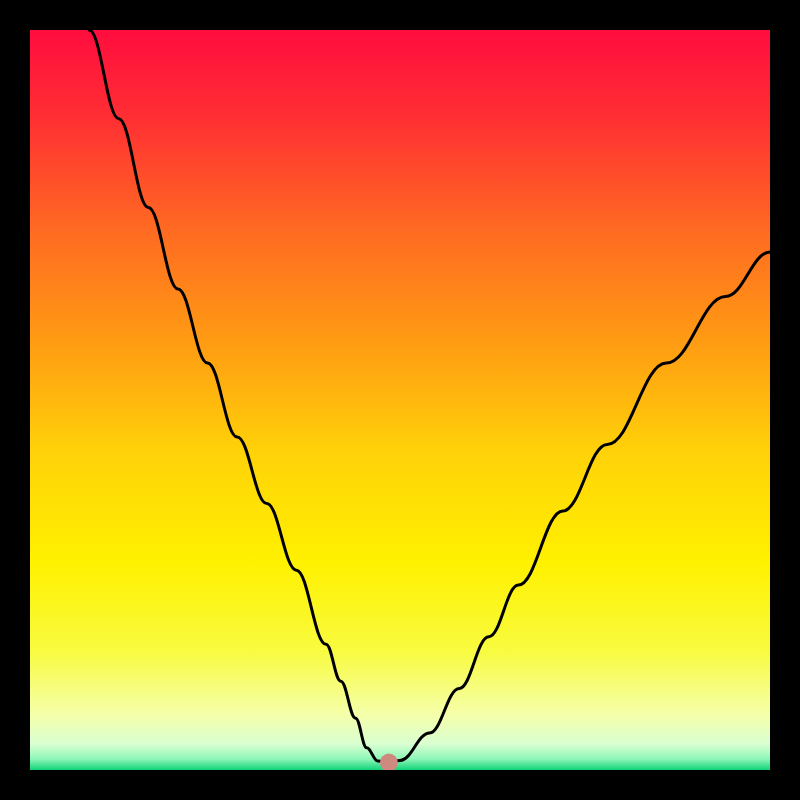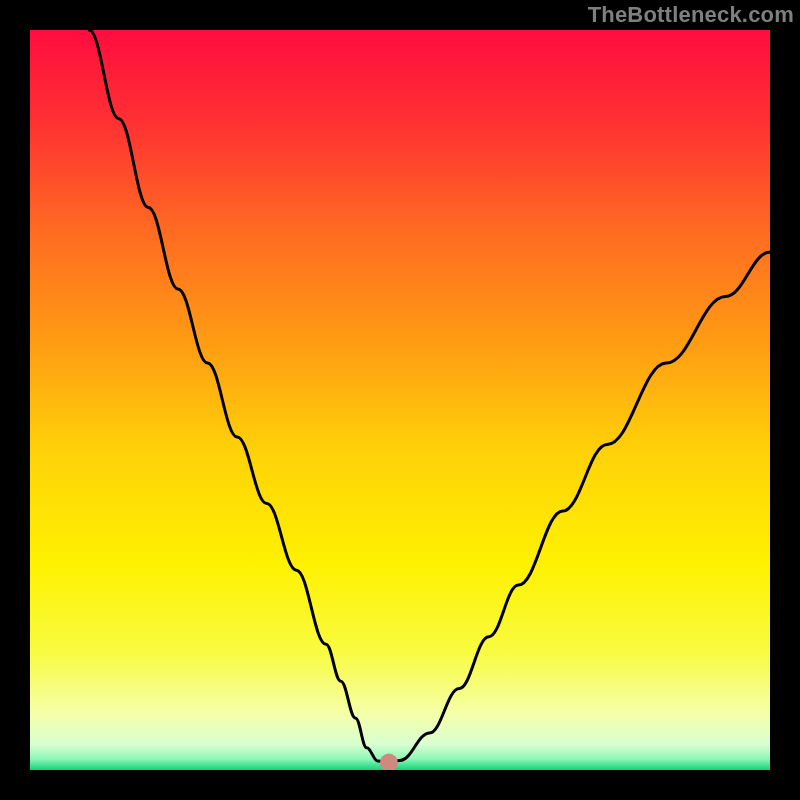--- a/index.html
+++ b/index.html
@@ -52,14 +52,13 @@
       <clipPath id="plot-clip">
         <rect id="clip-rect" x="30" y="30" width="740" height="740"></rect>
       </clipPath>
     </defs>
     <rect id="bg-rect" fill="url(#bg-grad)" x="30" y="30" width="740" height="740"></rect>
     <g clip-path="url(#plot-clip)">
       <path id="curve-path" fill="none" d="M 89.2 30.0 C 101.0 30.0, 107.0 118.8, 118.8 118.8 C 130.6 118.8, 136.6 207.6, 148.4 207.6 C 160.2 207.6, 166.2 289.0, 178.0 289.0 C 189.8 289.0, 195.8 363.0, 207.6 363.0 C 219.4 363.0, 225.4 437.0, 237.2 437.0 C 249.0 437.0, 255.0 503.6, 266.8 503.6 C 278.6 503.6, 284.6 570.2, 296.4 570.2 C 308.2 570.2, 314.2 644.2, 326.0 644.2 C 331.9 644.2, 334.9 681.2, 340.8 681.2 C 346.7 681.2, 349.7 718.2, 355.6 718.2 C 360.0 718.2, 362.3 747.8, 366.7 747.8 C 371.1 747.8, 373.4 761.1, 377.8 761.1 C 382.2 761.1, 384.5 762.6, 388.9 762.6 C 393.3 762.6, 395.6 760.4, 400.0 760.4 C 411.8 760.4, 417.8 733.0, 429.6 733.0 C 441.4 733.0, 447.4 688.6, 459.2 688.6 C 471.0 688.6, 477.0 636.8, 488.8 636.8 C 500.6 636.8, 506.6 585.0, 518.4 585.0 C 536.2 585.0, 545.0 511.0, 562.8 511.0 C 580.6 511.0, 589.4 444.4, 607.2 444.4 C 630.9 444.4, 642.7 363.0, 666.4 363.0 C 690.1 363.0, 701.9 296.4, 725.6 296.4 C 743.4 296.4, 752.2 252.0, 770.0 252.0" stroke="#000000" stroke-width="3" stroke-linecap="round" stroke-linejoin="round"></path>
       <circle id="marker-dot" cx="388.9" cy="762.6" r="9" fill="#cf8a7f"></circle>
     </g>
   </svg>
-  <div class="watermark">TheBottleneck.com</div>
 </div>
 
 </body></html>

